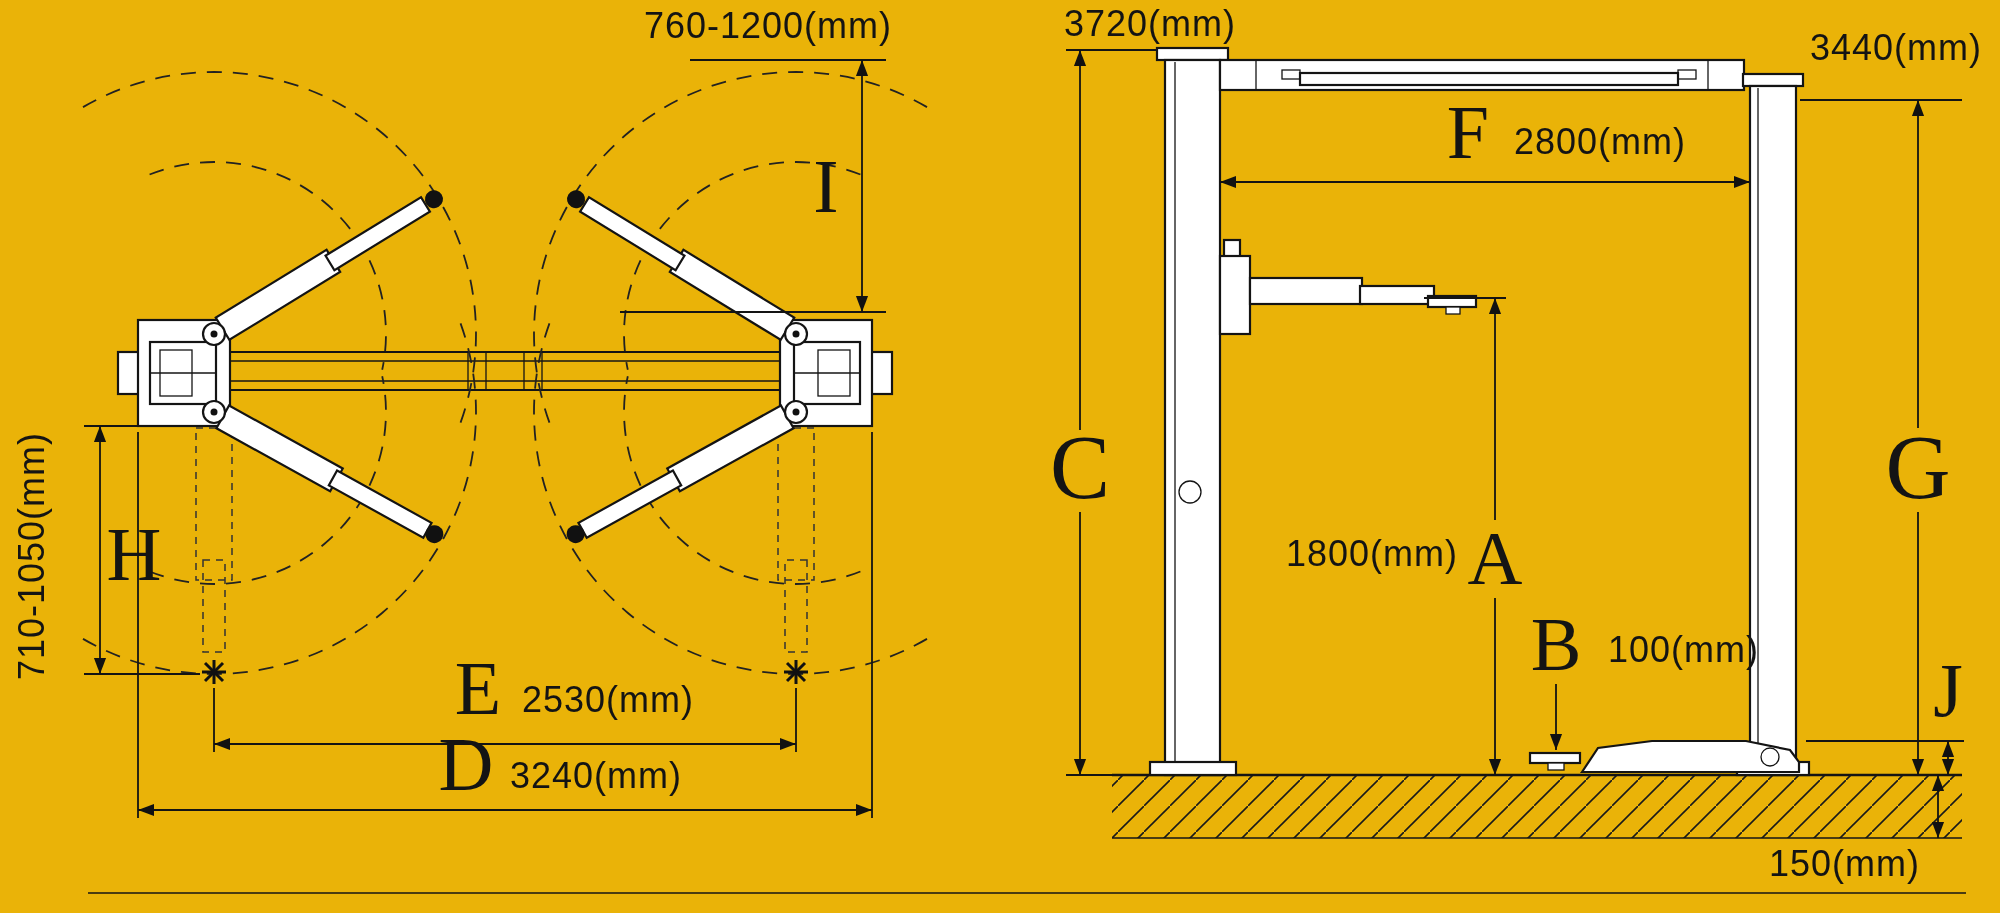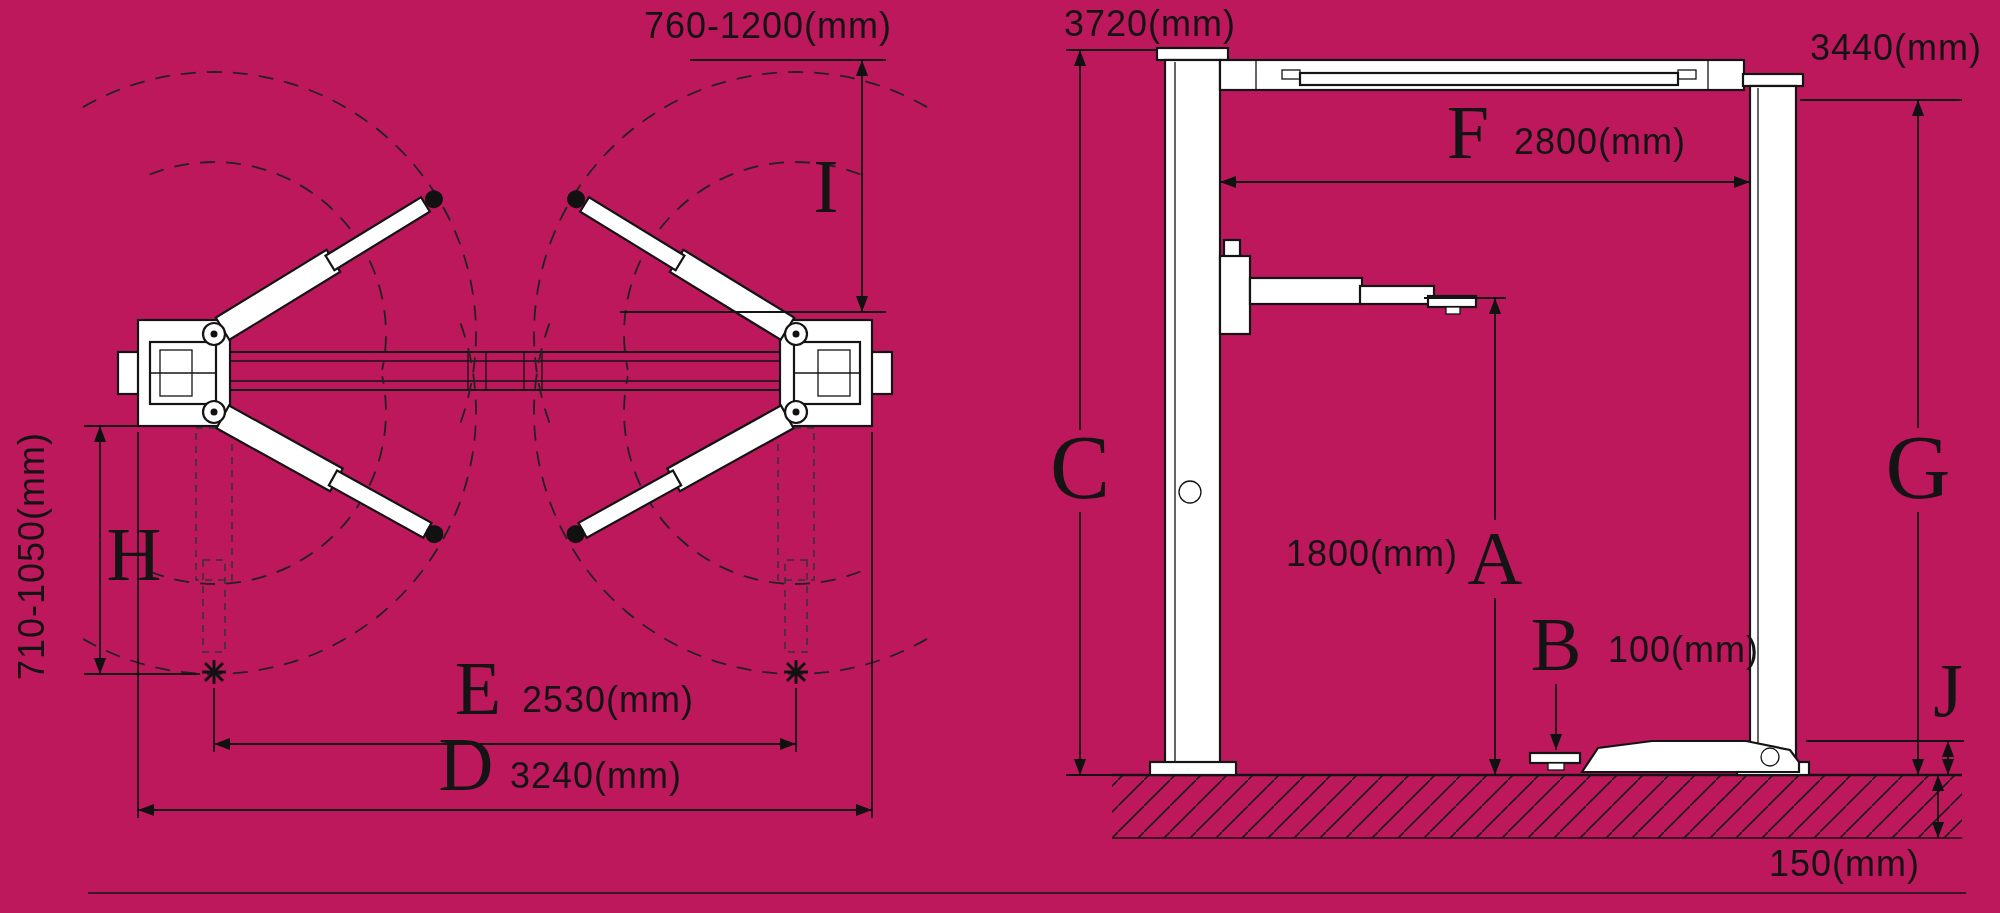--- a/index.html
+++ b/index.html
@@ -1,16 +1,16 @@
 <!DOCTYPE html>
 <html><head>
 <meta charset="utf-8">
 <style>
   html,body{margin:0;padding:0;background:#ffffff;}
-  .stage{width:2000px;height:913px;background:#be185d;overflow:hidden;}
+  .stage{width:2000px;height:913px;background:#eab308;overflow:hidden;}
   svg{display:block;}
   text{font-family:"Liberation Sans",sans-serif;fill:#141414;}
   .dimtxt{font-size:36px;letter-spacing:1px;}
   .lbl{font-family:"Liberation Serif",serif;font-size:76px;}
   .lblXL{font-family:"Liberation Serif",serif;font-size:90px;}
   .s1{stroke:#141414;stroke-width:1.3;fill:none}
   .s1f{stroke:#141414;stroke-width:1.3;fill:#ffffff}
   .s2{stroke:#141414;stroke-width:2.2;fill:none}
   .s2f{stroke:#141414;stroke-width:2.2;fill:#ffffff}
   .s3{stroke:#111111;stroke-width:3;fill:none}

